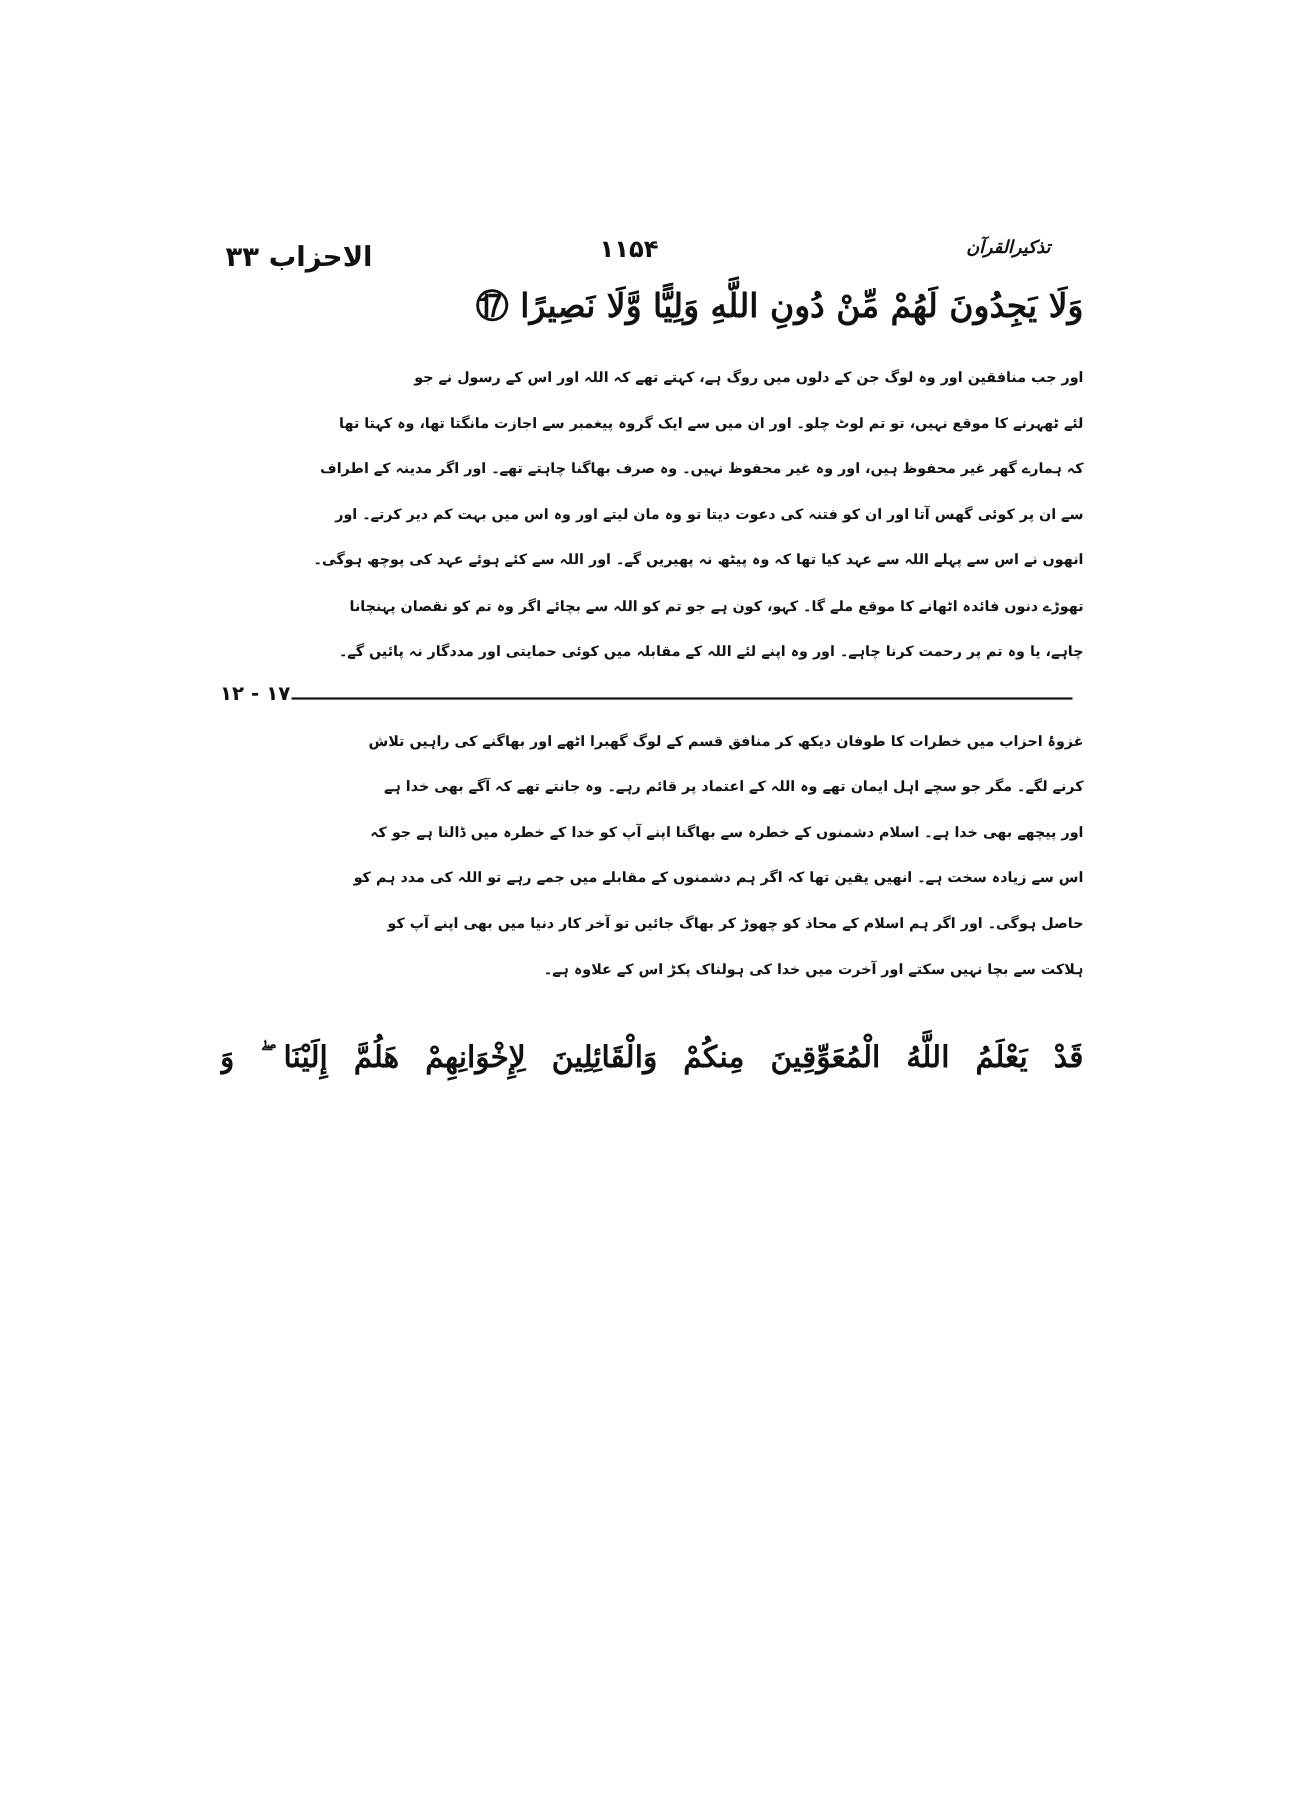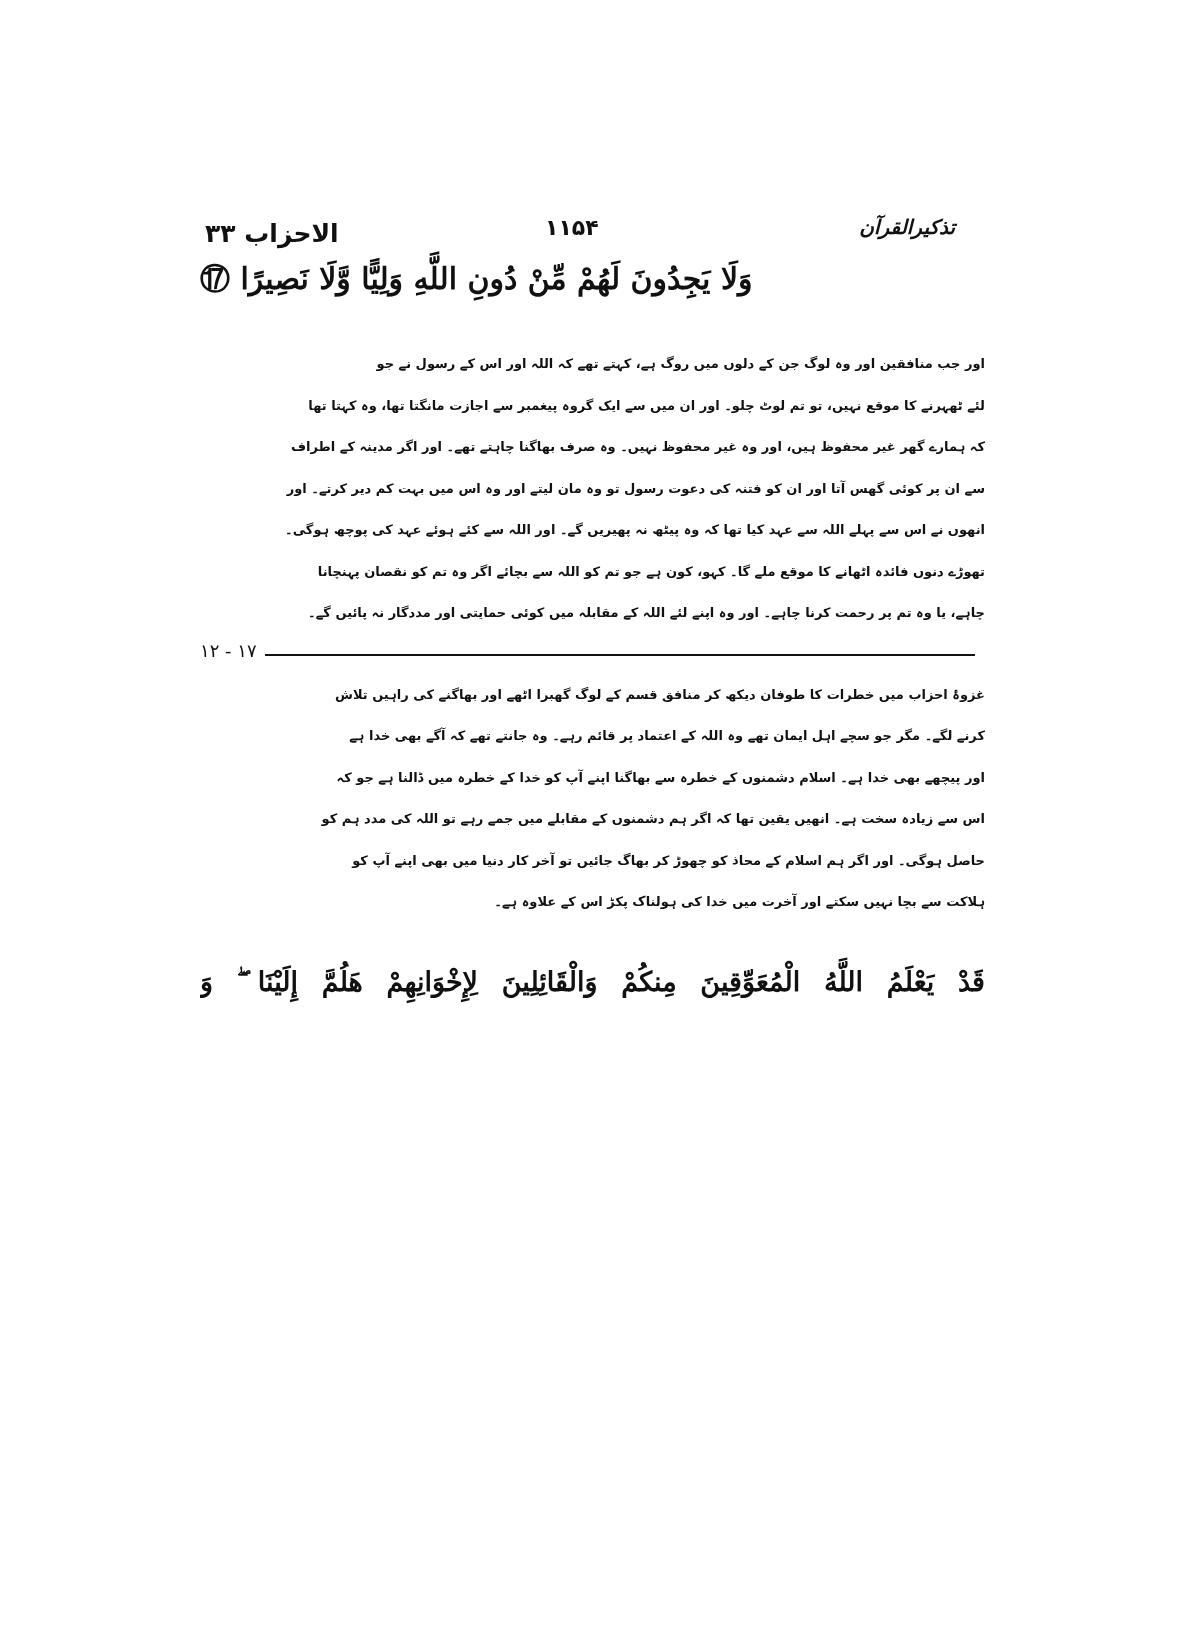--- a/index.html
+++ b/index.html
@@ -24,47 +24,47 @@
     }
     .header {
       position: relative;
       height: 36px;
       direction: ltr;
     }
     .header .book-title {
       position: absolute;
       right: 30px;
       top: 0;
-      font-size: 20px;
+      font-size: 16px;
       font-weight: bold;
       font-style: italic;
     }
     .header .page-number {
       position: absolute;
       left: 345px;
       top: 0;
       font-size: 22px;
       font-weight: bold;
     }
     .header .surah-ref {
       position: absolute;
       left: 5px;
       top: 4px;
       font-size: 25px;
       font-weight: bold;
       direction: rtl;
     }
     .ayah-heading {
-      text-align: left;
+      text-align: right;
       font-family: "DejaVu Serif", serif;
       font-size: 30px;
       font-weight: bold;
       line-height: 48px;
       margin-top: 4px;
-      margin-bottom: 40px;
+      margin-bottom: 20px;
     }
     .urdu-para {
       font-family: "DejaVu Sans", sans-serif;
       font-size: 13px;
       font-weight: bold;
       line-height: 41.5px;
       text-align: justify;
       text-align-last: right;
       margin: 0;
     }
@@ -72,21 +72,21 @@
       position: relative;
       height: 30px;
       margin: 4px 0 6px 0;
       direction: ltr;
     }
     .divider-row .verse-range {
       position: absolute;
       left: 0;
       top: 2px;
       font-size: 18px;
-      font-weight: normal;
+      font-weight: bold;
     }
     .divider-row .rule {
       position: absolute;
       left: 65px;
       right: 10px;
       top: 16px;
       height: 0;
       border-top: 2px solid #111;
     }
     .commentary {
@@ -117,21 +117,21 @@
     <span class="page-number">۱۱۵۴</span>
     <span class="surah-ref">الاحزاب ۳۳</span>
   </div>
 
   <div class="ayah-heading">وَلَا يَجِدُونَ لَهُمْ مِّنْ دُونِ اللَّهِ وَلِيًّا وَّلَا نَصِيرًا ⑰</div>
 
   <div class="translation">
     <p class="urdu-para">اور جب منافقین اور وہ لوگ جن کے دلوں میں روگ ہے، کہتے تھے کہ اللہ اور اس کے رسول نے جو</p>
     <p class="urdu-para">لئے ٹھہرنے کا موقع نہیں، تو تم لوٹ چلو۔ اور ان میں سے ایک گروہ پیغمبر سے اجازت مانگتا تھا، وہ کہتا تھا</p>
     <p class="urdu-para">کہ ہمارے گھر غیر محفوظ ہیں، اور وہ غیر محفوظ نہیں۔ وہ صرف بھاگنا چاہتے تھے۔ اور اگر مدینہ کے اطراف</p>
-    <p class="urdu-para">سے ان پر کوئی گھس آتا اور ان کو فتنہ کی دعوت رسول تو وہ مان لیتے اور وہ اس میں بہت کم دیر کرتے۔ اور</p>
+    <p class="urdu-para">سے ان پر کوئی گھس آتا اور ان کو فتنہ کی دعوت دیتا تو وہ مان لیتے اور وہ اس میں بہت کم دیر کرتے۔ اور</p>
     <p class="urdu-para">انھوں نے اس سے پہلے اللہ سے عہد کیا تھا کہ وہ پیٹھ نہ پھیریں گے۔ اور اللہ سے کئے ہوئے عہد کی پوچھ ہوگی۔</p>
     <p class="urdu-para">تھوڑے دنوں فائدہ اٹھانے کا موقع ملے گا۔ کہو، کون ہے جو تم کو اللہ سے بچائے اگر وہ تم کو نقصان پہنچانا</p>
     <p class="urdu-para">چاہے، یا وہ تم پر رحمت کرنا چاہے۔ اور وہ اپنے لئے اللہ کے مقابلہ میں کوئی حمایتی اور مددگار نہ پائیں گے۔</p>
   </div>
 
   <div class="divider-row">
     <span class="verse-range">۱۲ - ۱۷</span>
     <div class="rule"></div>
   </div>
 

